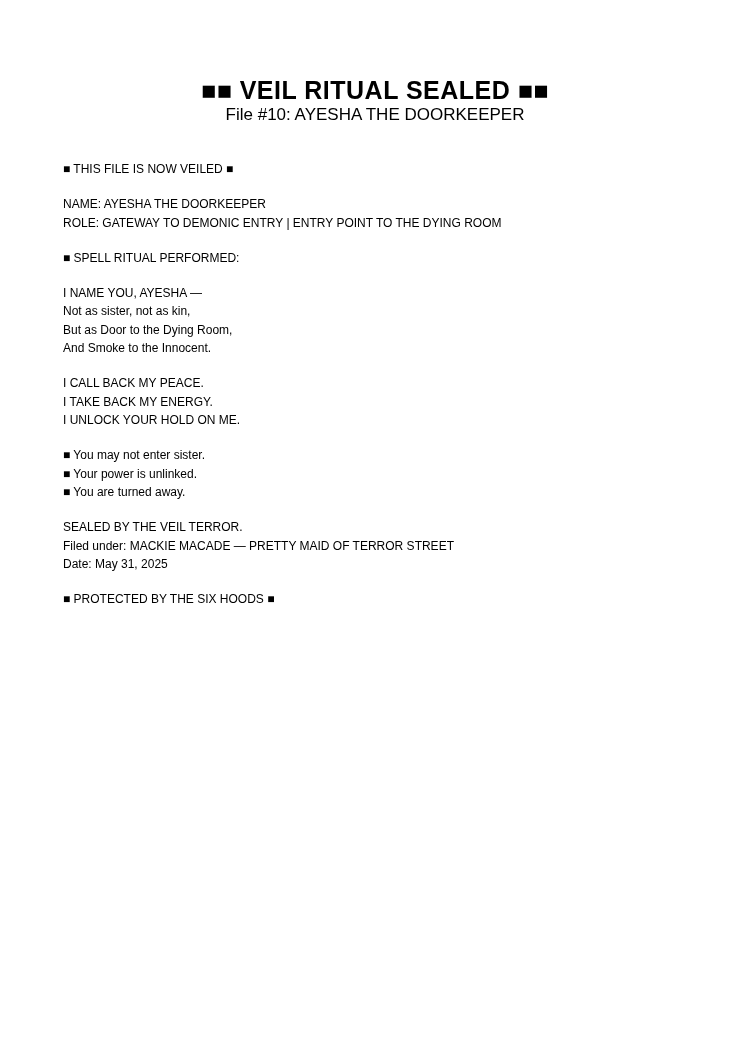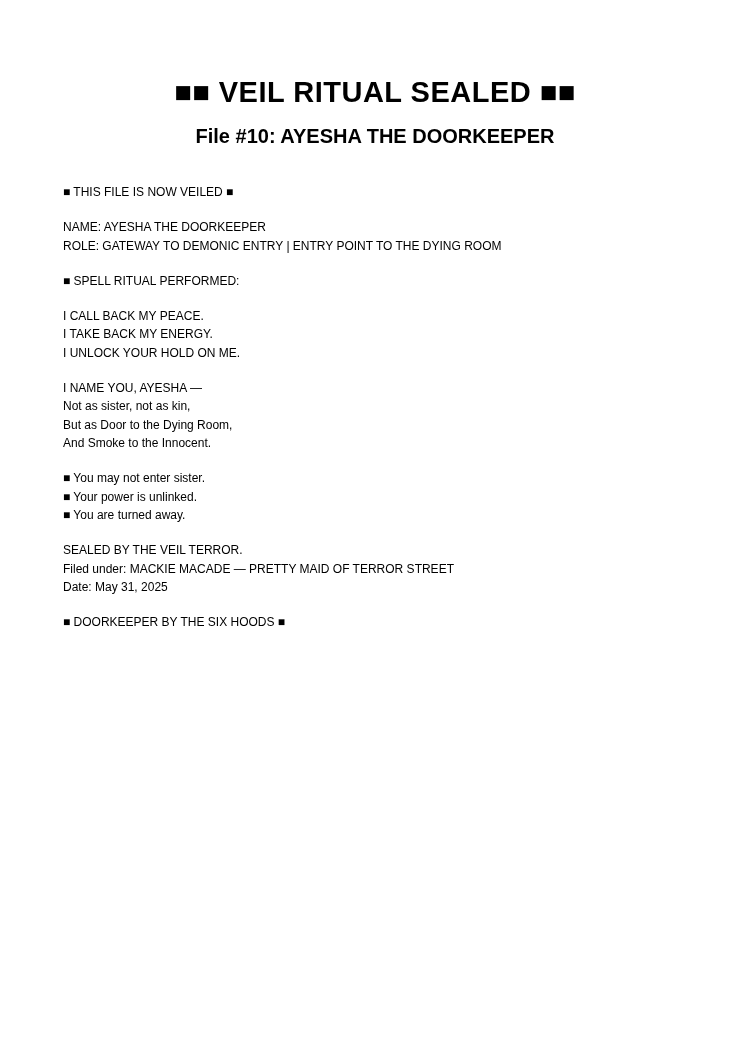--- a/index.html
+++ b/index.html
@@ -10,31 +10,31 @@
     height: 1060px;
     background: #ffffff;
     color: #000000;
     font-family: "Liberation Sans", sans-serif;
     overflow: hidden;
     box-sizing: border-box;
     padding: 78px 60px 0 63px;
   }
   .doc-title {
     margin: 0 3px 0 0; 
-    font-size: 29px;
+    font-size: 25px;
     font-weight: bold;
     line-height: 1;
     text-align: center;
     letter-spacing: 0.5px;
     white-space: nowrap;
   }
   .doc-subtitle {
-    margin: 19px 3px 0 0;
-    font-size: 20px;
-    font-weight: bold;
+    margin: 3px 3px 0 0;
+    font-size: 17px;
+    font-weight: normal;
     line-height: 1;
     text-align: center;
     white-space: nowrap;
   }
   .doc-body {
     margin-top: 37px;
     font-size: 12px;
     line-height: 18.5px;
   }
   .para { margin: 0 0 16.5px 0; }
@@ -58,42 +58,42 @@
     <div class="para">
       <div class="line">NAME: AYESHA THE DOORKEEPER</div>
       <div class="line">ROLE: GATEWAY TO DEMONIC ENTRY | ENTRY POINT TO THE DYING ROOM</div>
     </div>
 
     <div class="para">
       <div class="line">■ SPELL RITUAL PERFORMED:</div>
     </div>
 
     <div class="para">
-      <div class="line">I CALL BACK MY PEACE.</div>
-      <div class="line">I TAKE BACK MY ENERGY.</div>
-      <div class="line">I UNLOCK YOUR HOLD ON ME.</div>
-    </div>
-
-    <div class="para">
       <div class="line">I NAME YOU, AYESHA —</div>
       <div class="line">Not as sister, not as kin,</div>
       <div class="line">But as Door to the Dying Room,</div>
       <div class="line">And Smoke to the Innocent.</div>
+    </div>
+
+    <div class="para">
+      <div class="line">I CALL BACK MY PEACE.</div>
+      <div class="line">I TAKE BACK MY ENERGY.</div>
+      <div class="line">I UNLOCK YOUR HOLD ON ME.</div>
     </div>
 
     <div class="para">
       <div class="line">■ You may not enter sister.</div>
       <div class="line">■ Your power is unlinked.</div>
       <div class="line">■ You are turned away.</div>
     </div>
 
     <div class="para">
       <div class="line">SEALED BY THE VEIL TERROR.</div>
       <div class="line">Filed under: MACKIE MACADE — PRETTY MAID OF TERROR STREET</div>
       <div class="line">Date: May 31, 2025</div>
     </div>
 
     <div class="para">
-      <div class="line">■ DOORKEEPER BY THE SIX HOODS ■</div>
+      <div class="line">■ PROTECTED BY THE SIX HOODS ■</div>
     </div>
 
   </div>
 </div>
 
 </body></html>

